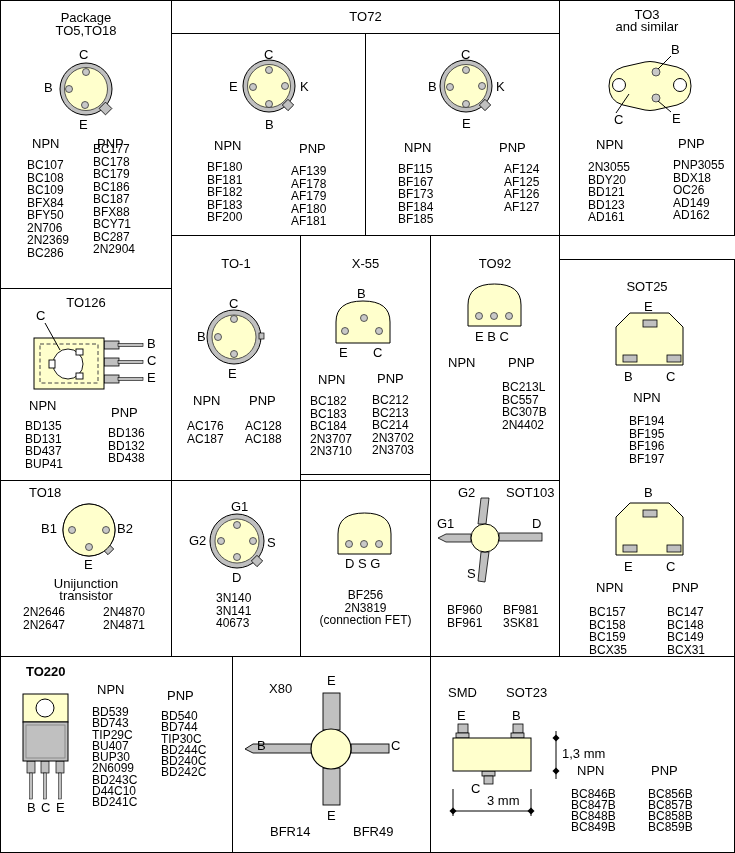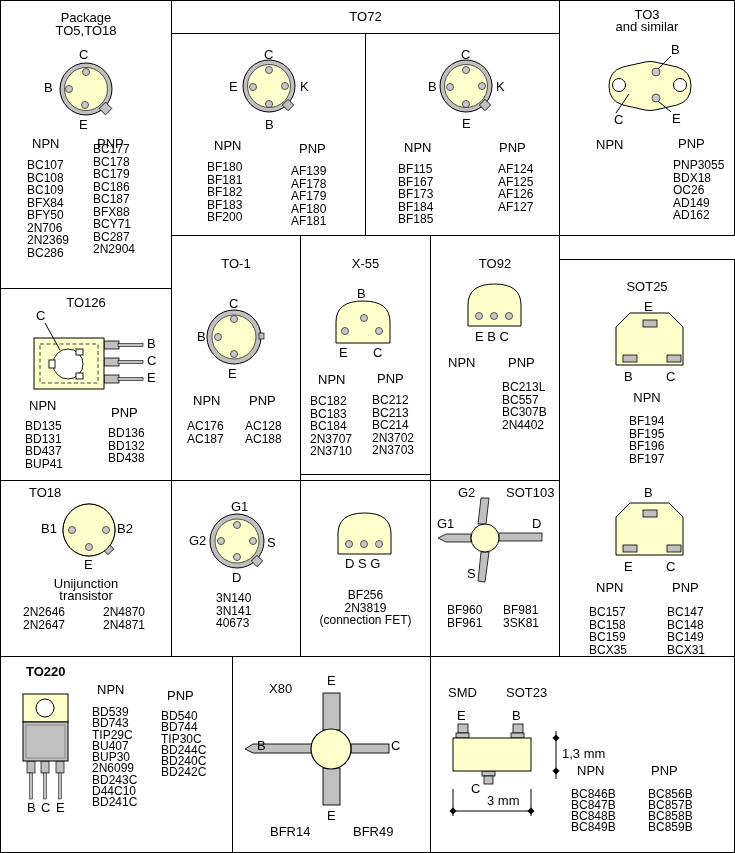--- a/index.html
+++ b/index.html
@@ -107,21 +107,21 @@
     <div class="t" style="left:96px;top:83px;">E</div>
     <div class="t" style="left:38px;top:107px;">NPN</div>
     <div class="t" style="left:133px;top:107px;">PNP</div>
     <div class="list" style="left:32px;top:129px;">
         <div>BF115</div>
         <div>BF167</div>
         <div>BF173</div>
         <div>BF184</div>
         <div>BF185</div>
       </div>
-    <div class="list" style="left:132px;top:129px;text-align:right;">
+    <div class="list" style="left:138px;top:129px;text-align:right;">
         <div>AF124</div>
         <div>AF125</div>
         <div>AF126</div>
         <div>AF127</div>
       </div>
   </div>
 
   <div class="cell" style="left:559px;top:0;width:176px;height:236px;">
     <svg class="d" width="174" height="234">
       <path d="M 49,85 Q 49,70 63,66 L 85,61 Q 90,60 95,61 L 117,66 Q 131,70 131,85 Q 131,100 117,104 L 95,109 Q 90,110 85,109 L 63,104 Q 49,100 49,85 Z" fill="#ffffcc" stroke="#000"></path>
@@ -133,20 +133,27 @@
       <line x1="98" y1="100" x2="111" y2="111" stroke="#000" stroke-width="1"></line>
       <line x1="69" y1="93" x2="56" y2="112" stroke="#000" stroke-width="1"></line>
     </svg>
     <div class="t ctr" style="top:7px;">TO3</div>
     <div class="t ctr" style="top:19px;">and similar</div>
     <div class="t" style="left:111px;top:42px;">B</div>
     <div class="t" style="left:112px;top:111px;">E</div>
     <div class="t" style="left:54px;top:112px;">C</div>
     <div class="t" style="left:36px;top:137px;">NPN</div>
     <div class="t" style="left:118px;top:136px;">PNP</div>
+    <div class="list" style="left:28px;top:160px;">
+        <div>2N3055</div>
+        <div>BDY20</div>
+        <div>BD121</div>
+        <div>BD123</div>
+        <div>AD161</div>
+      </div>
     <div class="list" style="left:113px;top:158px;">
         <div>PNP3055</div>
         <div>BDX18</div>
         <div>OC26</div>
         <div>AD149</div>
         <div>AD162</div>
       </div>
   </div>
 
   <div class="cell" style="left:0;top:288px;width:172px;height:193px;">

